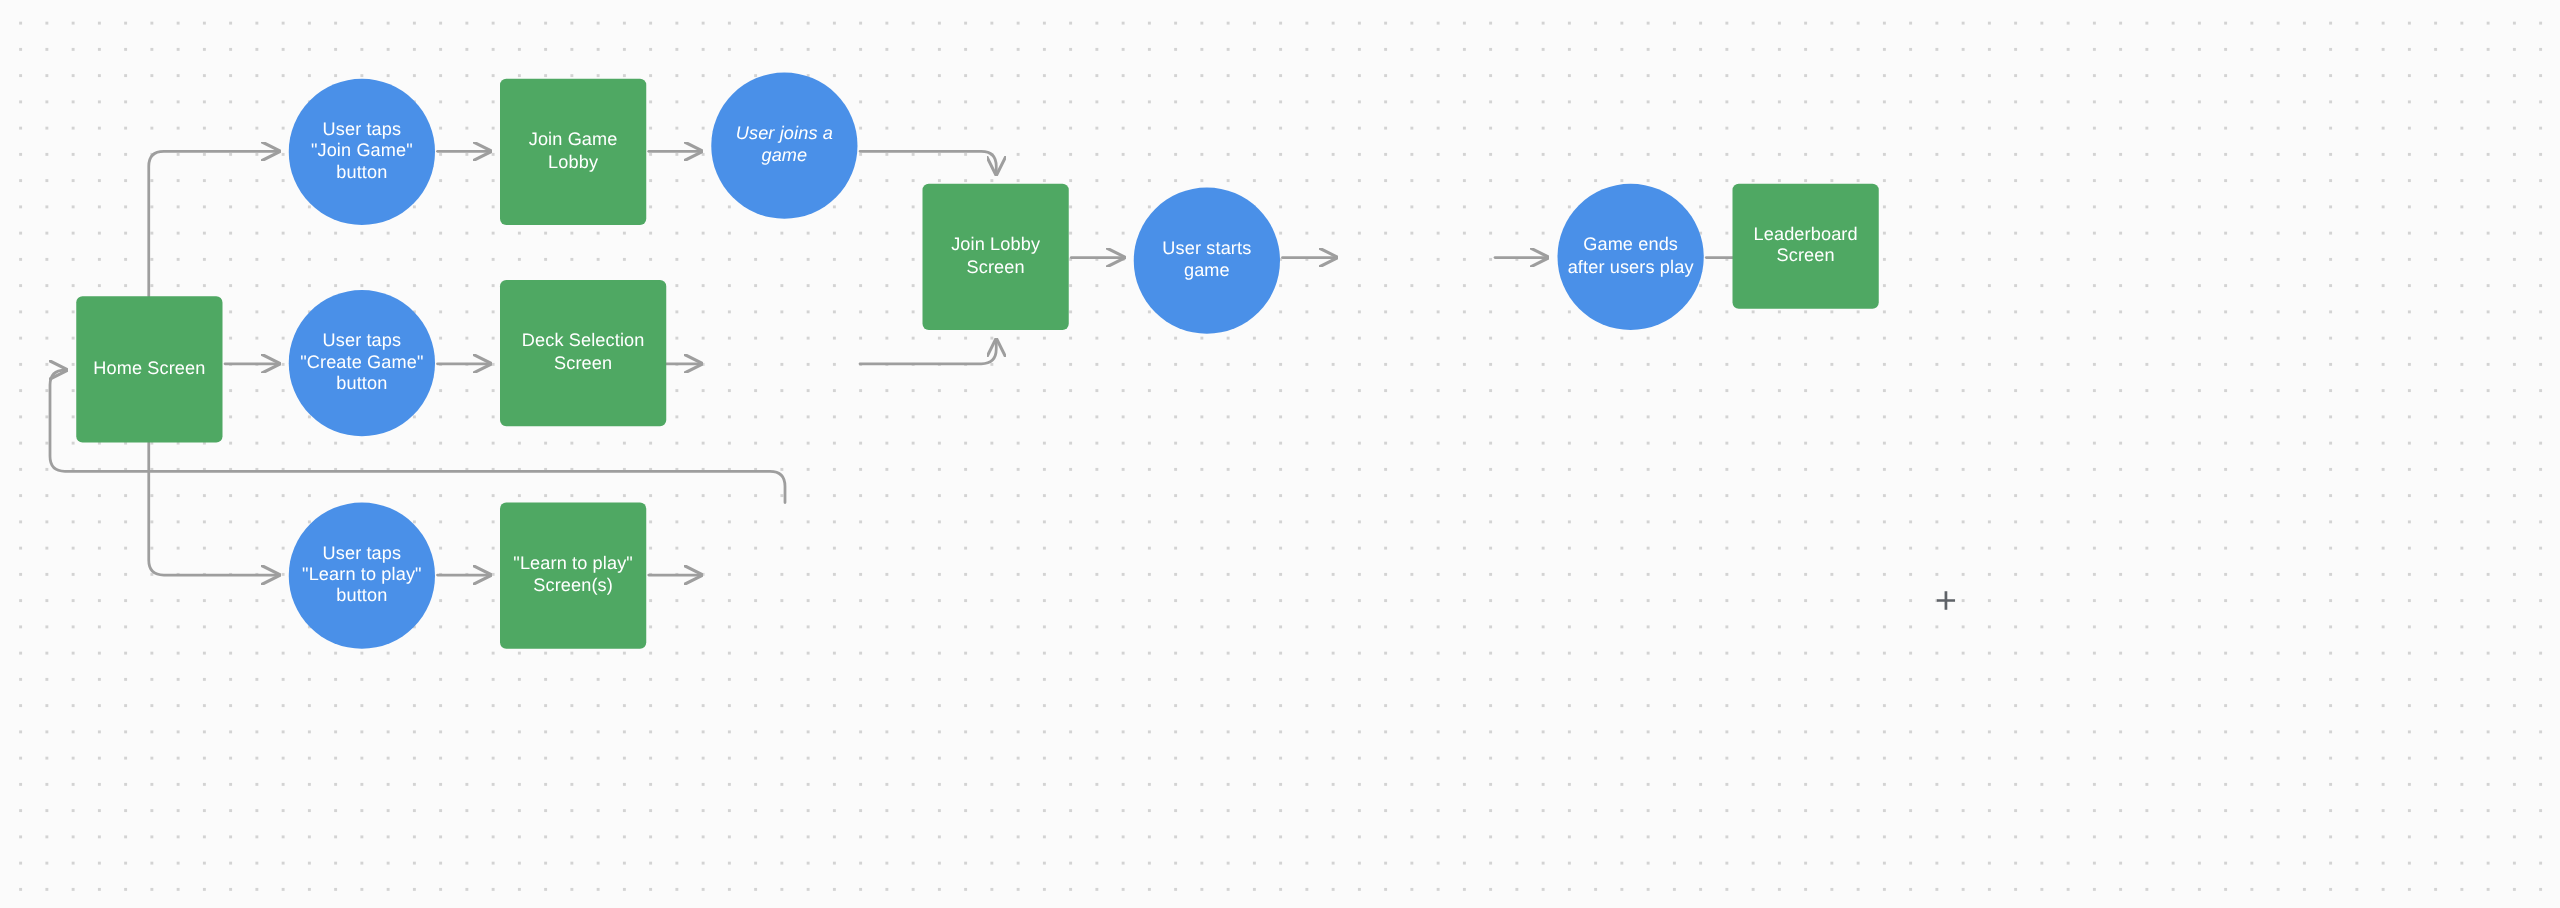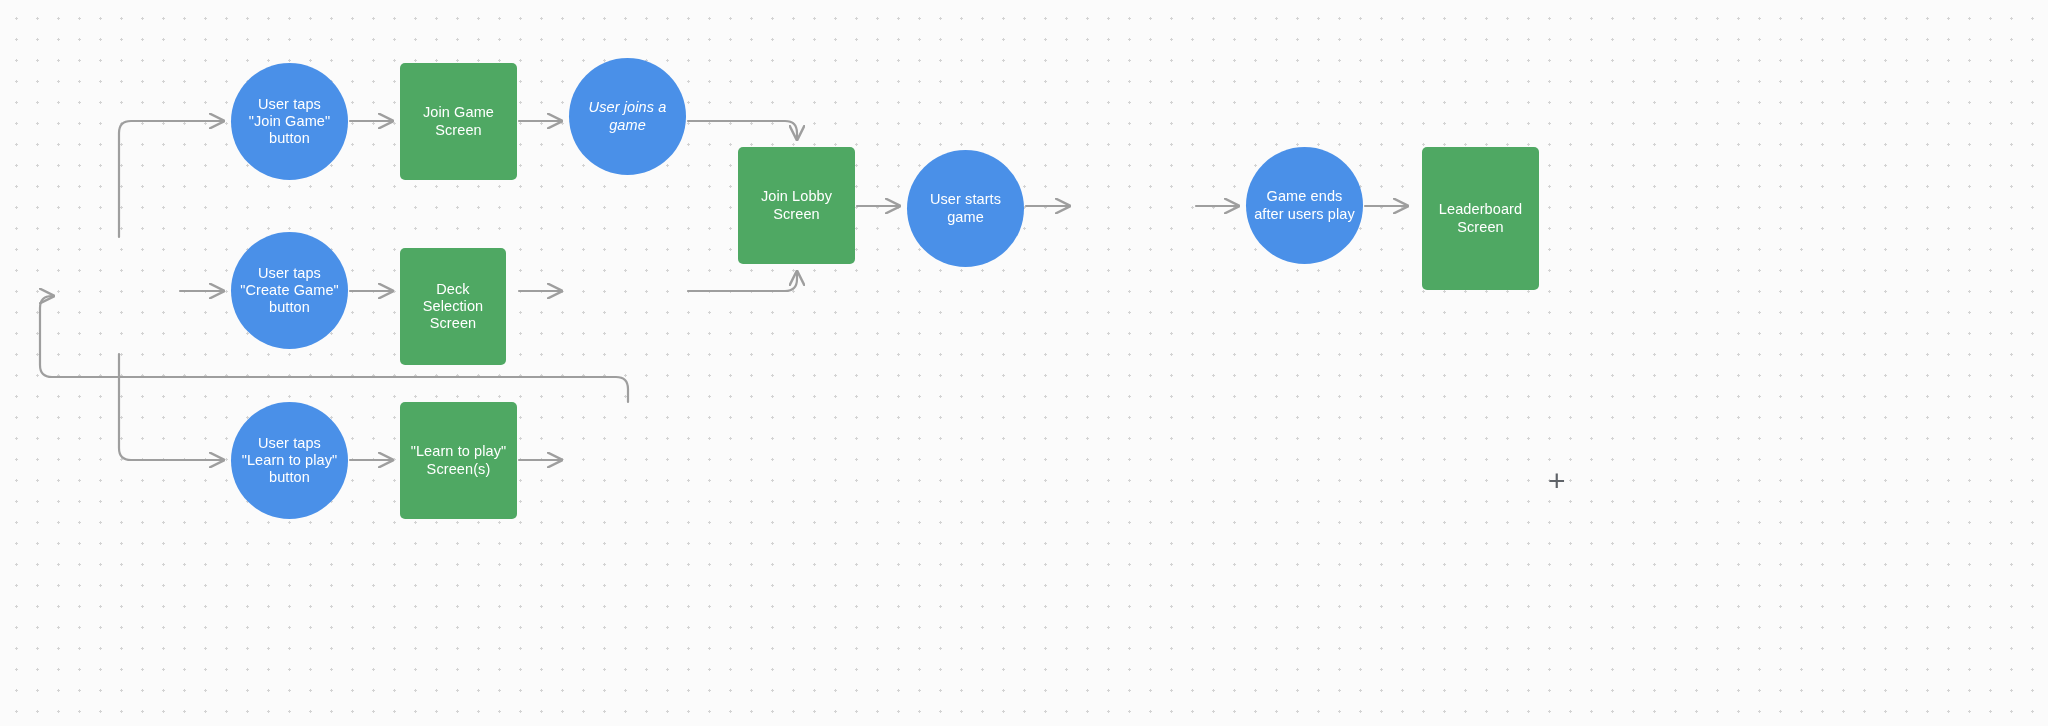--- a/index.html
+++ b/index.html
@@ -88,40 +88,41 @@
       <path d="M 857 206 L 899 206"></path>
 
       <path d="M 1026 206 L 1069 206"></path>
 
       <path d="M 1196 206 L 1238 206"></path>
 
       <path d="M 1365 206 L 1407 206"></path>
     </g>
   </svg>
 
+  <div class="node rect" style="left:61px;top:237px;width:117px;height:117px;">Home Screen</div>
   <div class="node ellipse" style="left:231px;top:63px;width:117px;height:117px;">User taps
 "Join Game"
 button</div>
-  <div class="node rect" style="left:400px;top:63px;width:117px;height:117px;">Join Game Screen</div>
+  <div class="node rect" style="left:400px;top:63px;width:117px;height:117px;">Join Game Lobby</div>
   <div class="node ellipse" style="left:569px;top:58px;width:117px;height:117px;font-style:italic;">User joins a
 game</div>
   <div class="node ellipse" style="left:231px;top:232px;width:117px;height:117px;">User taps
 "Create Game"
 button</div>
-  <div class="node rect" style="left:400px;top:248px;width:106px;height:117px;">Deck Selection
+  <div class="node rect" style="left:400px;top:224px;width:133px;height:117px;">Deck Selection
 Screen</div>
   <div class="node ellipse" style="left:231px;top:402px;width:117px;height:117px;">User taps
 "Learn to play"
 button</div>
   <div class="node rect" style="left:400px;top:402px;width:117px;height:117px;">"Learn to play"
 Screen(s)</div>
   <div class="node rect" style="left:738px;top:147px;width:117px;height:117px;">Join Lobby
 Screen</div>
   <div class="node ellipse" style="left:907px;top:150px;width:117px;height:117px;">User starts
 game</div>
   <div class="node ellipse" style="left:1246px;top:147px;width:117px;height:117px;">Game ends
 after users play</div>
-  <div class="node rect" style="left:1422px;top:147px;width:117px;height:143px;">Leaderboard
+  <div class="node rect" style="left:1386px;top:147px;width:117px;height:100px;">Leaderboard
 Screen</div>
 
   <div class="zoom-plus" style="left:1548px;top:466px;">+</div>
 
 </div>
 
 </body></html>

